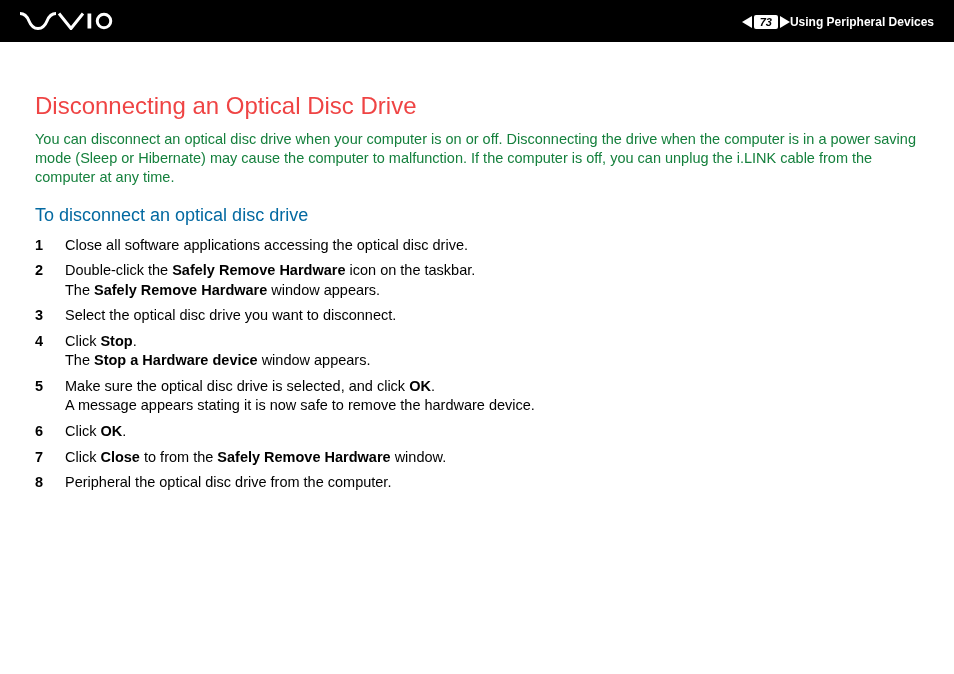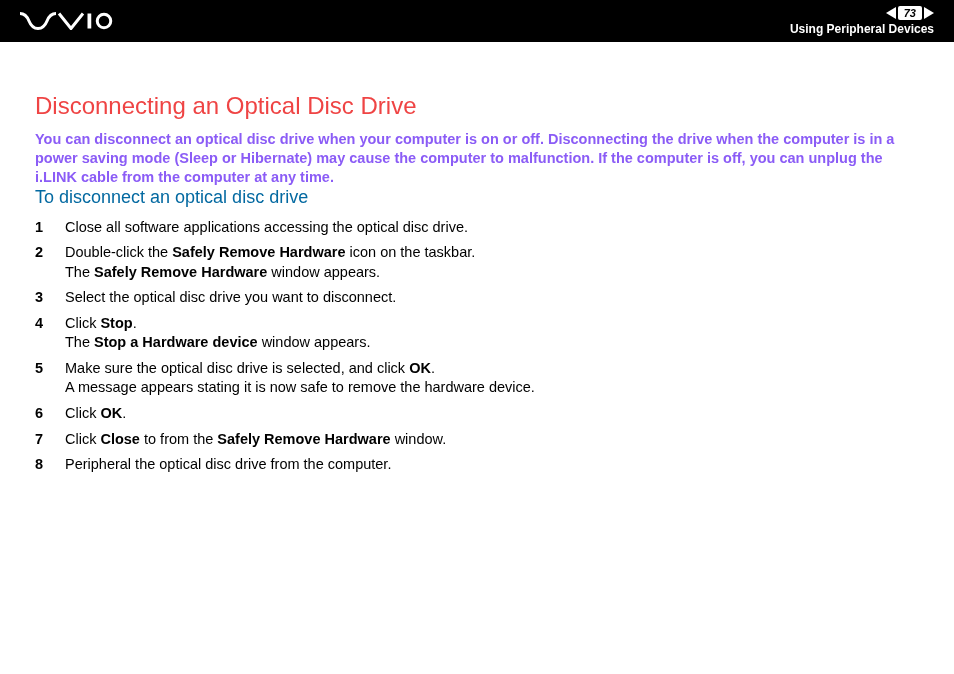--- a/index.html
+++ b/index.html
@@ -27,21 +27,20 @@
       color: #fff;
       display: flex;
       align-items: center;
     }
     .logo svg {
       height: 18px;
       width: auto;
     }
     .header-right {
       display: flex;
-      flex-direction: column;
       align-items: flex-end;
       color: #fff;
     }
     .page-nav {
       display: flex;
       align-items: center;
       gap: 2px;
     }
     .nav-arrow-left {
       width: 0;
@@ -74,24 +73,24 @@
     .content {
       padding: 50px 35px 20px 35px;
     }
     .page-title {
       color: #ef4444;
       font-size: 24px;
       font-weight: normal;
       margin-bottom: 10px;
     }
     .intro-text {
-      color: #8b5cf6;
+      color: #15803d;
       font-size: 14.5px;
       line-height: 1.3;
-      font-weight: bold;
+      margin-bottom: 18px;
     }
     .subtitle {
       color: #0369a1;
       font-size: 18px;
       font-weight: normal;
       margin-bottom: 10px;
     }
     .steps {
       list-style: none;
     }

